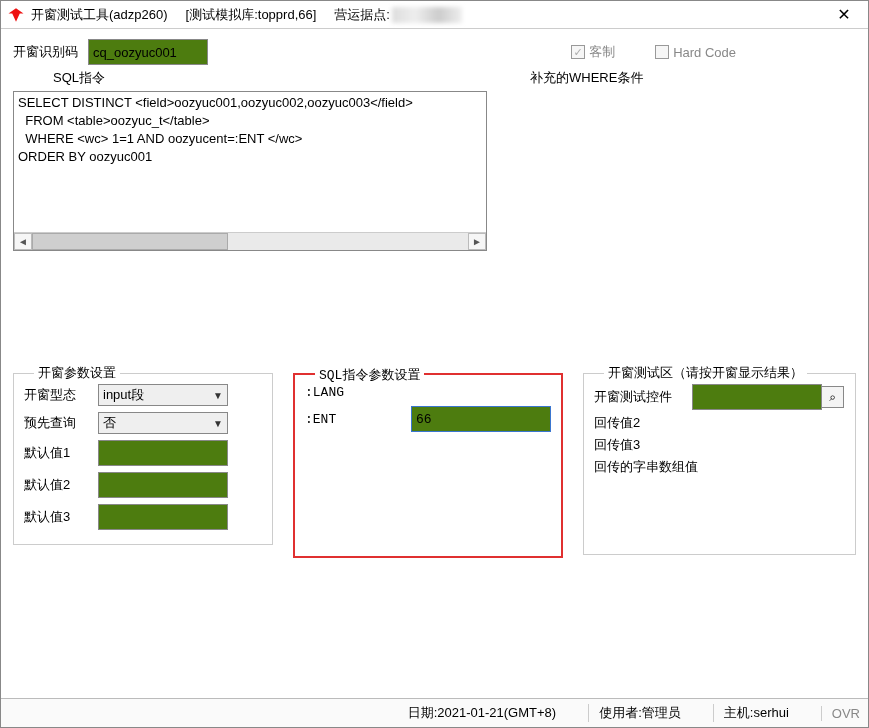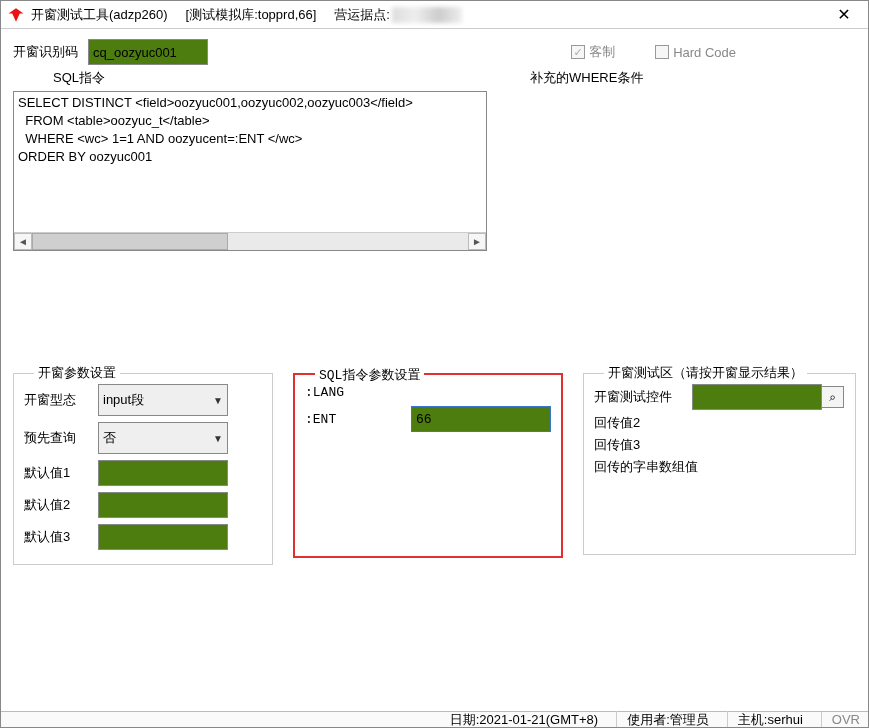--- a/index.html
+++ b/index.html
@@ -120,39 +120,39 @@
   }
   .panel1 { width:260px; }
   .panel2 { width:270px; border:2px solid #e03030;font-family:Liberation Mono, monospace; }
   .panel2 .legend { top:-9px; }
   .panel3 { flex:1; }
   .form-row { display:flex; align-items:center; gap:8px; margin-bottom:6px; }
   .form-row .flabel { width:66px; }
   .select {
     border:1px solid #888; height:22px; width:130px;
     display:flex; align-items:center; justify-content:space-between;
-    padding:15px 4px; background:#efefef;
+    padding:0 4px; background:#efefef;
   }
   .select .caret { font-size:10px; color:#333; }
   .input130 { width:130px; }
   .panel2 .form-row .flabel { width:60px; }
   .panel3 .form-row { margin-bottom:4px; }
   .lookup {
     display:flex; align-items:center;
   }
   .lookup input { width:130px; }
   .lookup .btn {
     width:22px; height:22px; border:1px solid #888; border-left:none;
     display:flex; align-items:center; justify-content:center;
     background:#f4f4f4; font-size:12px;
   }
   .statusbar {
-    height:16px; border-top:1px solid #bbb;
+    height:29px; border-top:1px solid #bbb;
     display:flex; align-items:center; justify-content:flex-end;
-    gap:18px; padding:0 8px; font-size:13px;
+    gap:32px; padding:0 8px; font-size:13px;
     background:#fafafa;
   }
   .statusbar .cell { border-left:1px solid #ccc; padding-left:10px; }
   .statusbar .cell:first-child { border-left:none; }
   .grey { color:#888; }
 </style>
 </head>
 <body>
 
 <div class="titlebar">

